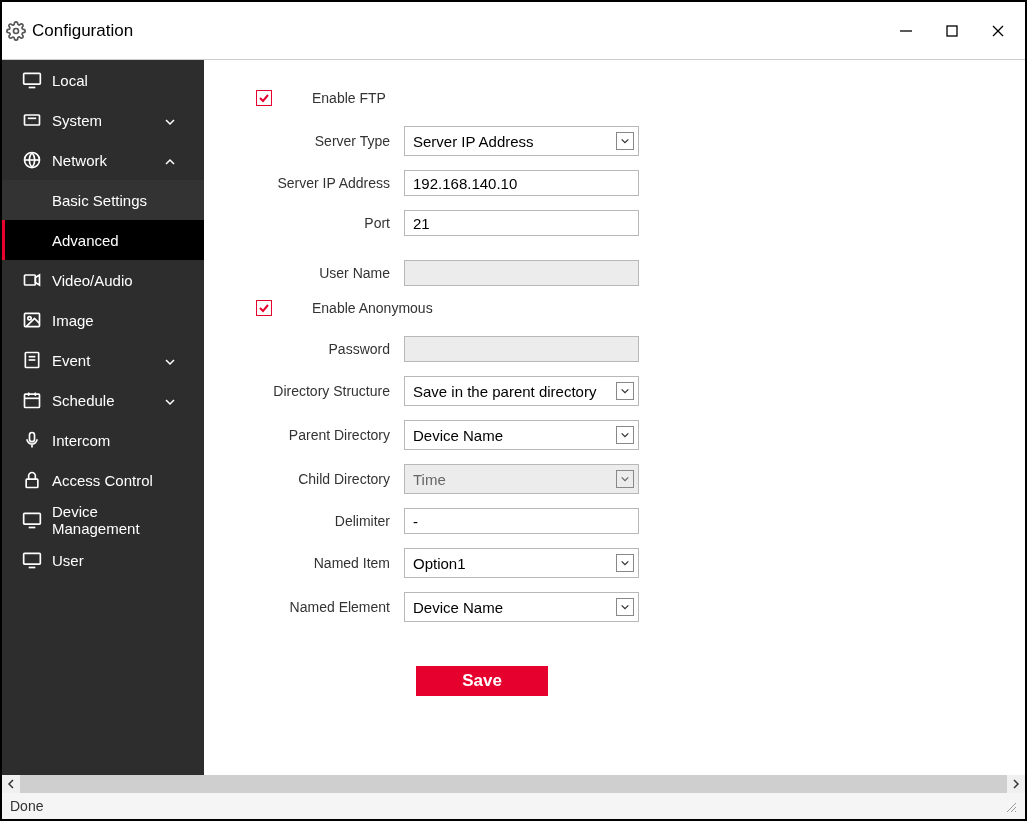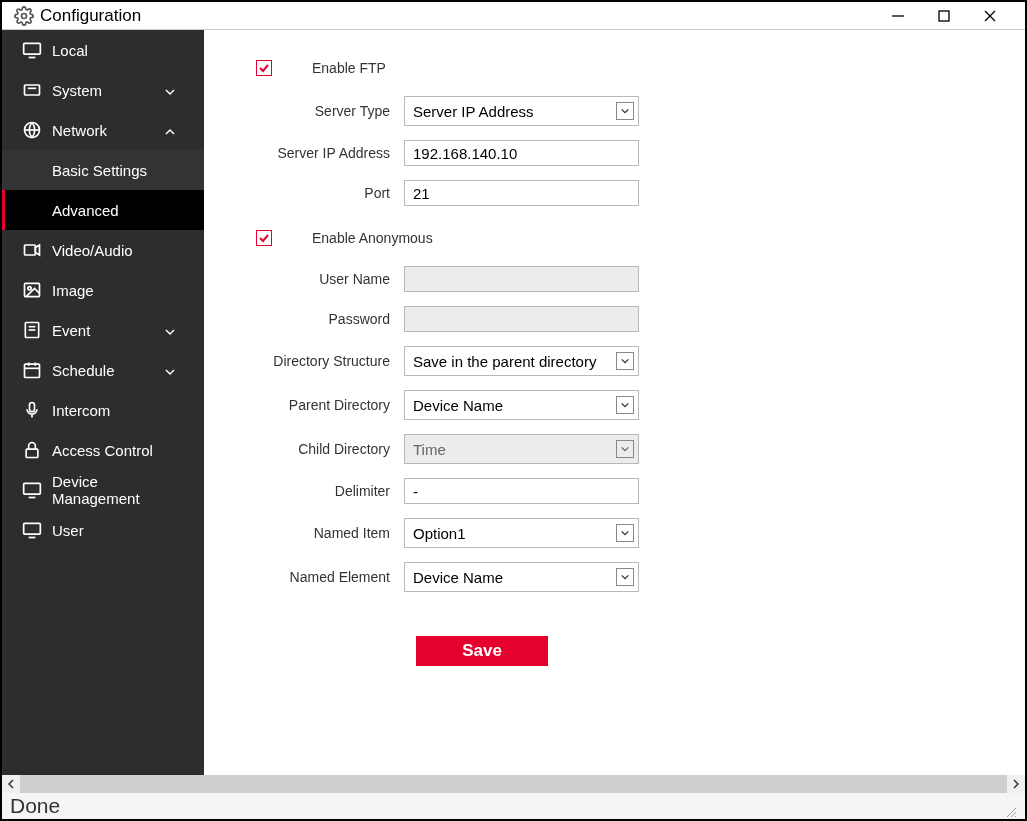--- a/index.html
+++ b/index.html
@@ -1,20 +1,20 @@
 <!DOCTYPE html>
 <html><head>
 <meta charset="utf-8">
 <style>
   * { box-sizing: border-box; margin: 0; padding: 0; font-family: Arial, "Segoe UI", sans-serif; }
   html, body { height: 100%; background: #fff; }
   .window { width: 1027px; height: 821px; background: #fff; display: flex; flex-direction: column; border: 2px solid #000; position: relative; }
 
   
-  .titlebar { height: 28px; background: #fff; display: flex; align-items: center; padding: 0 12px; border-bottom: 1px solid #ccc; }
+  .titlebar { height: 58px; background: #fff; display: flex; align-items: center; padding: 0 4px; border-bottom: 1px solid #ccc; }
   .titlebar .title-icon { width: 20px; height: 20px; margin-right: 6px; }
   .titlebar .title { font-size: 17px; color: #000; flex: 0 0 auto; }
   .titlebar .spacer { flex: 1; }
   .winbtn { width: 46px; height: 42px; display: flex; align-items: center; justify-content: center; }
   .winbtn svg { width: 14px; height: 14px; }
 
   
   .body-area { flex: 1; display: flex; overflow: hidden; }
 
   
@@ -51,21 +51,21 @@
 
   .save-btn { width: 132px; height: 30px; background: #e6002d; color: #fff; border: none; font-size: 17px; font-weight: bold; cursor: pointer; display: flex; align-items: center; justify-content: center; margin-top: 44px; margin-left: 160px; }
 
   
   .hscroll { height: 18px; background: #f0f0f0; display: flex; align-items: center; }
   .hscroll .arrow { width: 18px; height: 18px; display: flex; align-items: center; justify-content: center; background: #f0f0f0; }
   .hscroll .track { flex: 1; height: 18px; background: #cfcfcf; }
   .hscroll svg { width: 10px; height: 10px; }
 
   
-  .statusbar { height: 26px; background: #f5f5f5; display: flex; align-items: center; padding: 0 8px; font-size: 21px; color: #333; }
+  .statusbar { height: 26px; background: #f5f5f5; display: flex; align-items: center; padding: 0 8px; font-size: 14px; color: #333; }
   .statusbar .spacer { flex: 1; }
   .statusbar .grip { width: 14px; height: 14px; }
 </style>
 </head>
 <body>
 
 <div class="window">
 
   <div class="titlebar">
     <span class="title-icon">
@@ -263,32 +263,32 @@
         <div class="row">
           <span class="lbl">Server IP Address</span>
           <input type="text" value="192.168.140.10" style="">
         </div>
 
         <div class="row" style="margin-bottom:24px;">
           <span class="lbl">Port</span>
           <input type="text" value="21" style="">
         </div>
 
+        <div class="row">
+          <span class="lbl">User Name</span>
+          <input type="text" disabled="" value="" style="">
+        </div>
+
         <div class="row check-row">
           <span class="checkbox checked">
             <svg viewBox="0 0 12 12">
                 <polyline points="2,6 5,9 10,3" fill="none" stroke="#e6002d" stroke-width="2"></polyline>
               </svg>
           </span>
           <span class="lbl">Enable Anonymous</span>
-        </div>
-
-        <div class="row">
-          <span class="lbl">User Name</span>
-          <input type="text" disabled="" value="" style="">
         </div>
 
         <div class="row">
           <span class="lbl">Password</span>
           <input type="password" disabled="" value="" style="">
         </div>
 
         <div class="row">
           <span class="lbl">Directory Structure</span>
           <div class="select">

